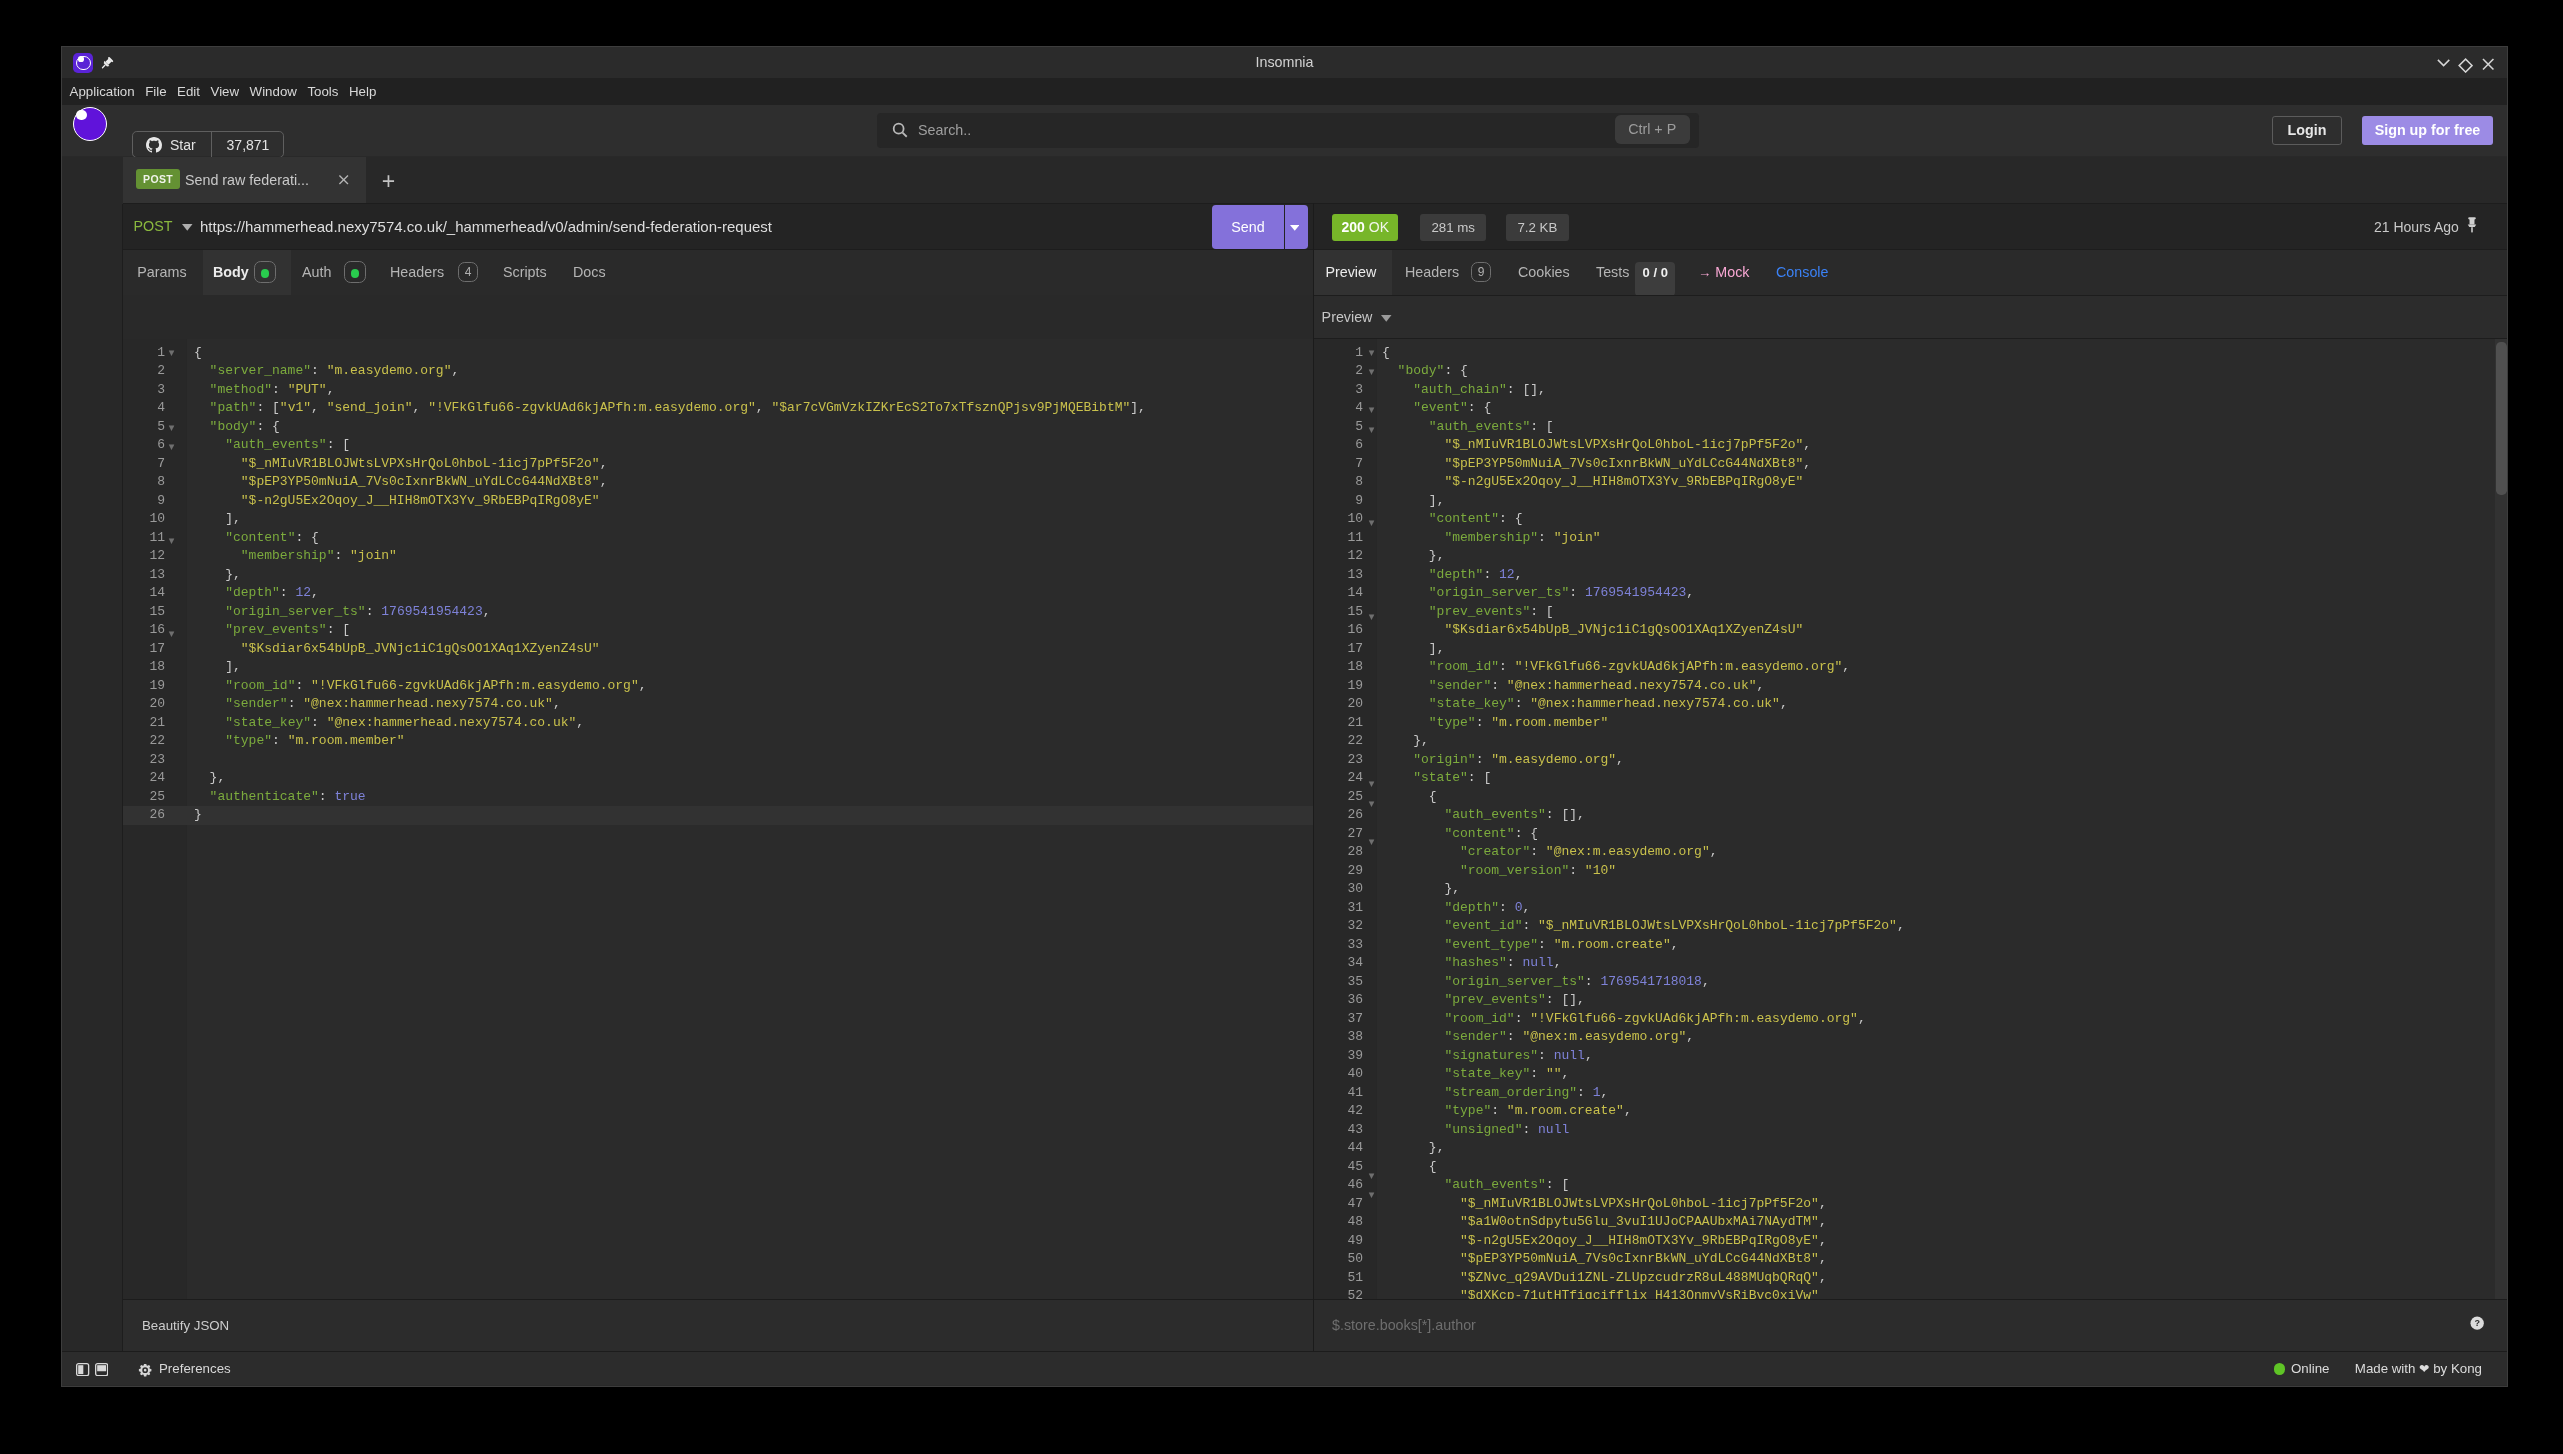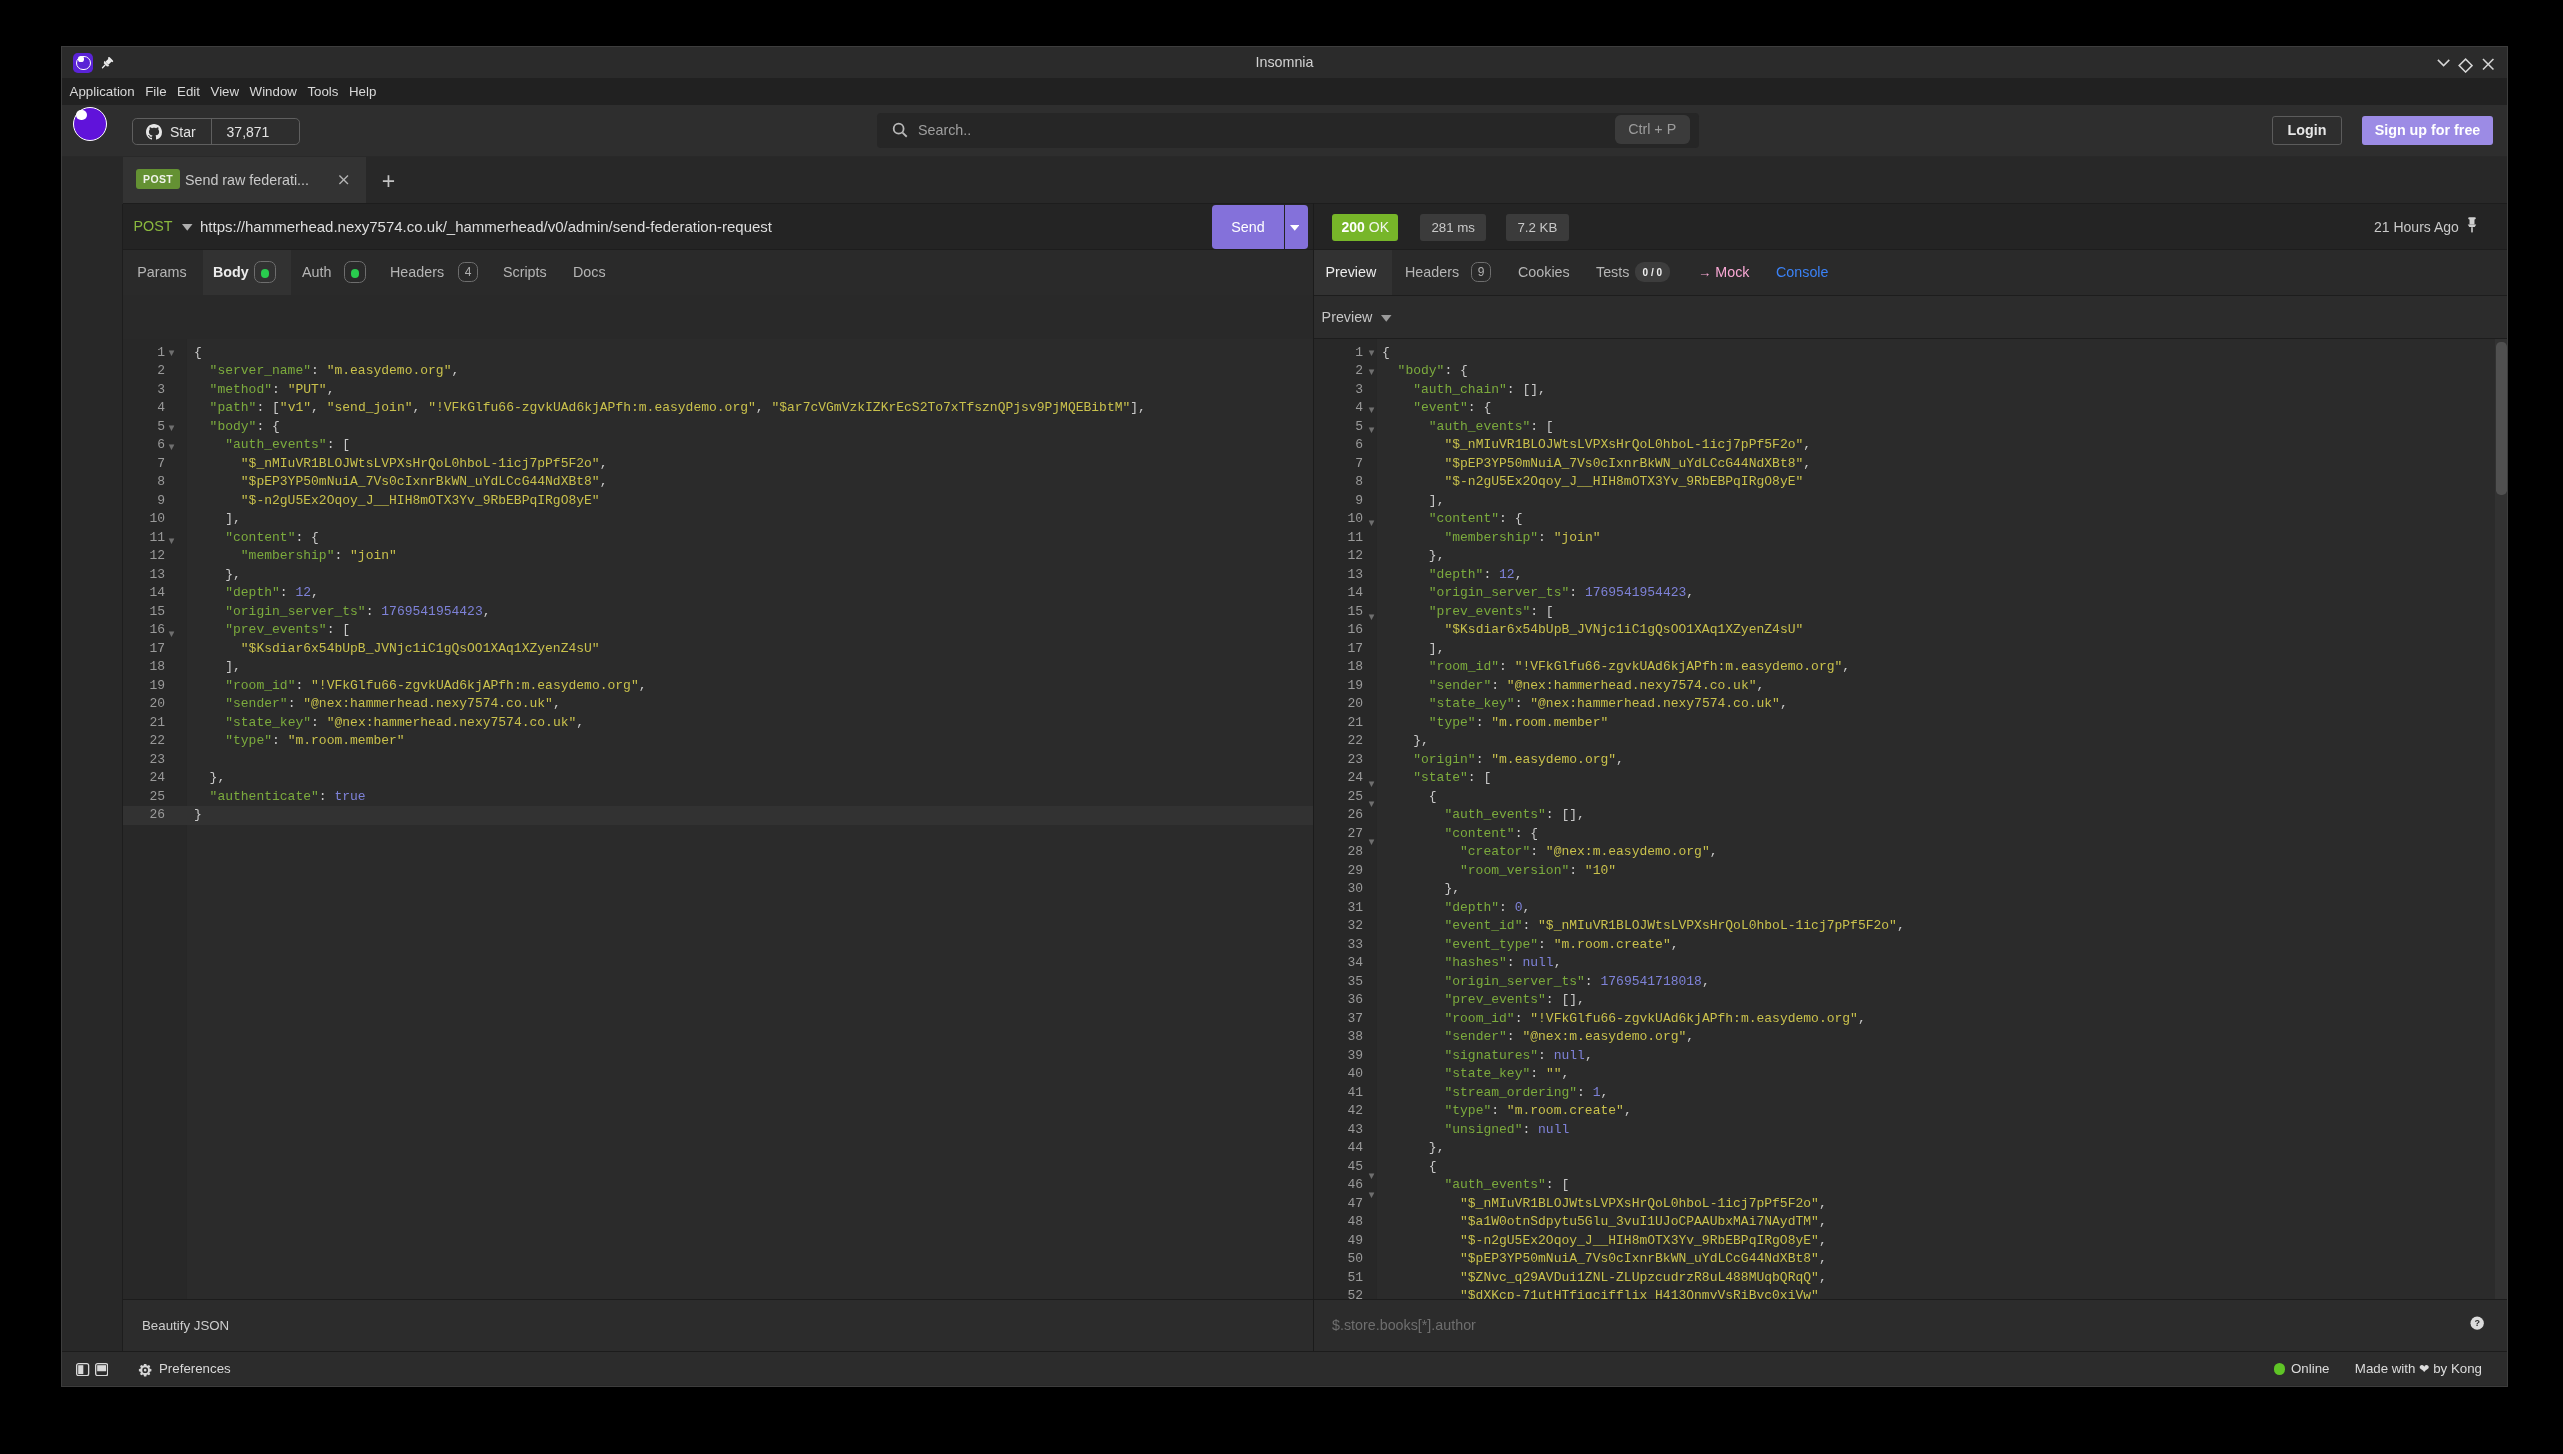--- a/index.html
+++ b/index.html
@@ -54,21 +54,21 @@
       <svg class="abs" style="left:2420px;top:11.4px" width="12.4" height="12.4" viewBox="0 0 13 13" stroke="#d5d5d5" stroke-width="1.6">
         <line x1="1" y1="1" x2="12" y2="12"></line>
         <line x1="12" y1="1" x2="1" y2="12"></line>
       </svg>
     </div>
     <div class="abs" id="menubar"><span style="margin-left:7.6px">Application</span><span>File</span><span>Edit</span><span>View</span><span>Window</span><span>Tools</span><span>Help</span></div>
     <div class="abs" id="header">
       <div class="abs" style="left:10.5px;top:1.9px;width:34px;height:34px;border-radius:50%;background:#6013da;border:1.9px solid #fff">
         <div class="abs" style="left:2.9px;top:1.9px;width:10.5px;height:10.5px;border-radius:50%;background:#fff"></div>
       </div>
-      <div class="abs" style="left:70px;top:13px;width:168px;height:27px;border:1px solid #5f5f5f;border-radius:4.8px">
+      <div class="abs" style="left:70px;top:26px;width:152px;height:27px;border:1px solid #5f5f5f;border-radius:4.8px">
         <div class="abs" style="left:13.3px;top:4.8px"><svg width="16" height="16" viewBox="0 0 16 16" fill="#e6e6e6">
             <path d="M8 0C3.58 0 0 3.58 0 8c0 3.54 2.29 6.53 5.47 7.59.4.07.55-.17.55-.38 0-.19-.01-.82-.01-1.49-2.01.37-2.53-.49-2.69-.94-.09-.23-.48-.94-.82-1.13-.28-.15-.68-.52-.01-.53.63-.01 1.08.58 1.23.82.72 1.21 1.87.87 2.33.66.07-.52.28-.87.51-1.07-1.78-.2-3.64-.89-3.64-3.95 0-.87.31-1.59.82-2.15-.08-.2-.36-1.02.08-2.12 0 0 .67-.21 2.2.82.64-.18 1.32-.27 2-.27.68 0 1.36.09 2 .27 1.53-1.04 2.2-.82 2.2-.82.44 1.1.16 1.92.08 2.12.51.56.82 1.27.82 2.15 0 3.07-1.87 3.75-3.65 3.95.29.25.54.73.54 1.48 0 1.07-.01 1.93-.01 2.2 0 .21.15.46.55.38A8.01 8.01 0 0 0 16 8c0-4.42-3.58-8-8-8z"></path>
           </svg></div>
         <div class="abs" style="left:37px;top:0;line-height:26px;color:#e3e3e3;font-size:14px">Star</div>
         <div class="abs" style="left:78px;top:0;width:1px;height:25px;background:#5f5f5f"></div>
         <div class="abs" style="left:78px;top:0;width:74px;text-align:center;line-height:26px;color:#e3e3e3;font-size:14px">37,871</div>
       </div>
       <div class="abs" style="left:815px;top:7.6px;width:822px;height:35px;background:#262626;border-radius:3.8px">
         <div class="abs" style="left:14.3px;top:8.6px"><svg width="18" height="18" viewBox="0 0 20 20" fill="none" stroke="#b9b9b9" stroke-width="2">
             <circle cx="8.5" cy="8.5" r="5.5"></circle>
@@ -132,21 +132,21 @@
       <div class="abs" style="left:380px;top:0;line-height:45px;color:#b5b5b5;font-size:14.3px">Scripts</div>
       <div class="abs" style="left:450px;top:0;line-height:45px;color:#b5b5b5;font-size:14.3px">Docs</div>
     </div>
     <div class="abs strow" style="left:1252px;width:1193px">
       <div class="abs" style="left:0;top:0;width:78px;height:45px;background:#323232"></div>
       <div class="abs" style="left:11.4px;top:0;line-height:45px;color:#ececec;font-size:14.3px">Preview</div>
       <div class="abs" style="left:91px;top:0;line-height:45px;color:#b5b5b5;font-size:14.3px">Headers</div>
       <div class="abs badge" style="left:157px;top:12.4px;width:20px;height:20px;line-height:18px;color:#b0b0b0;font-size:12px">9</div>
       <div class="abs" style="left:204px;top:0;line-height:45px;color:#b5b5b5;font-size:14.3px">Cookies</div>
       <div class="abs" style="left:282px;top:0;line-height:45px;color:#b5b5b5;font-size:14.3px">Tests</div>
-      <div class="abs" style="left:321px;top:12.4px;height:20px;line-height:22px;padding:0 7.6px;background:#3d3d3d;border-radius:9px;color:#f0f0f0;font-size:10px;font-weight:bold">0 / 0</div>
+      <div class="abs" style="left:321px;top:12.4px;height:34px;line-height:22px;padding:0 7.6px;background:#3d3d3d;border-radius:4px;color:#f0f0f0;font-size:13px;font-weight:bold">0 / 0</div>
       <div class="abs" style="left:384px;top:0;line-height:45px;color:#f9a8d4;font-size:14.3px"><span style="font-size:13.3px">→</span> Mock</div>
       <div class="abs" style="left:462px;top:0;line-height:45px;color:#3b82f6;font-size:14.3px">Console</div>
     </div>
     <div class="abs selrow" style="left:1252px;width:1193px">
       <div class="abs" style="left:7.6px;top:0;line-height:42px;color:#c6c6c6;font-size:14.3px">Preview</div>
       <svg class="abs" style="left:67px;top:19px" width="10.5" height="6.7" viewBox="0 0 11 7" fill="#9b9b9b">
         <path d="M0 0h11L5.5 7z"></path>
       </svg>
     </div>
     <div class="abs edit" style="left:61px;width:1190px">

